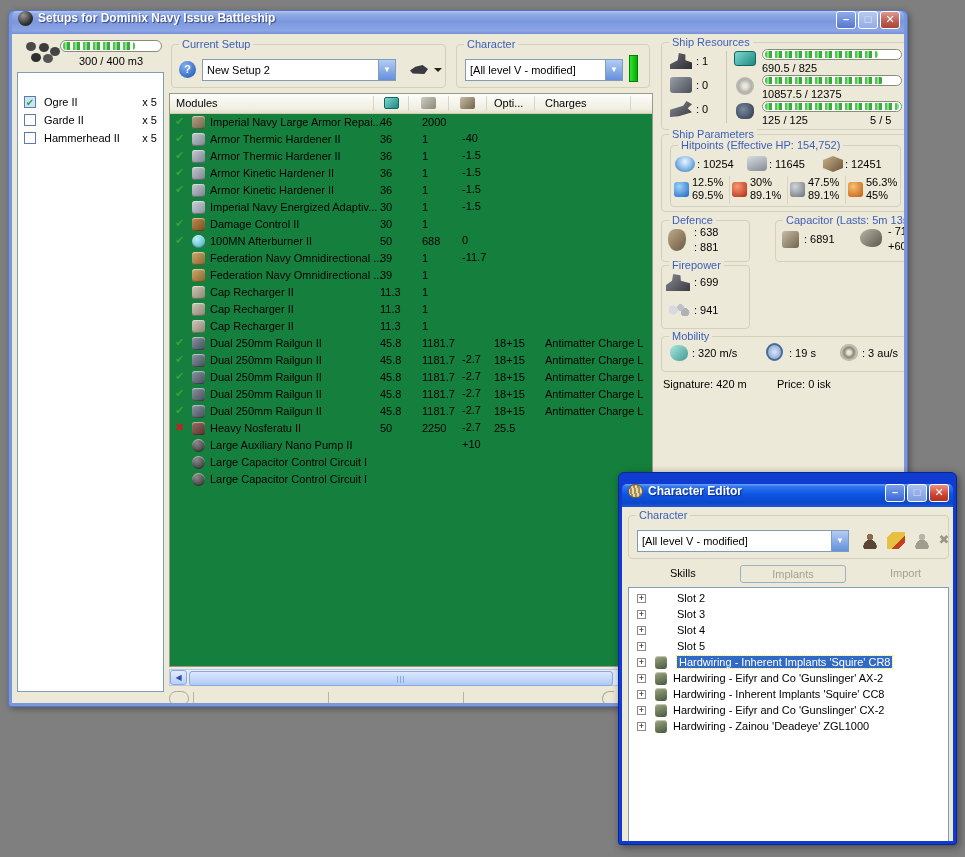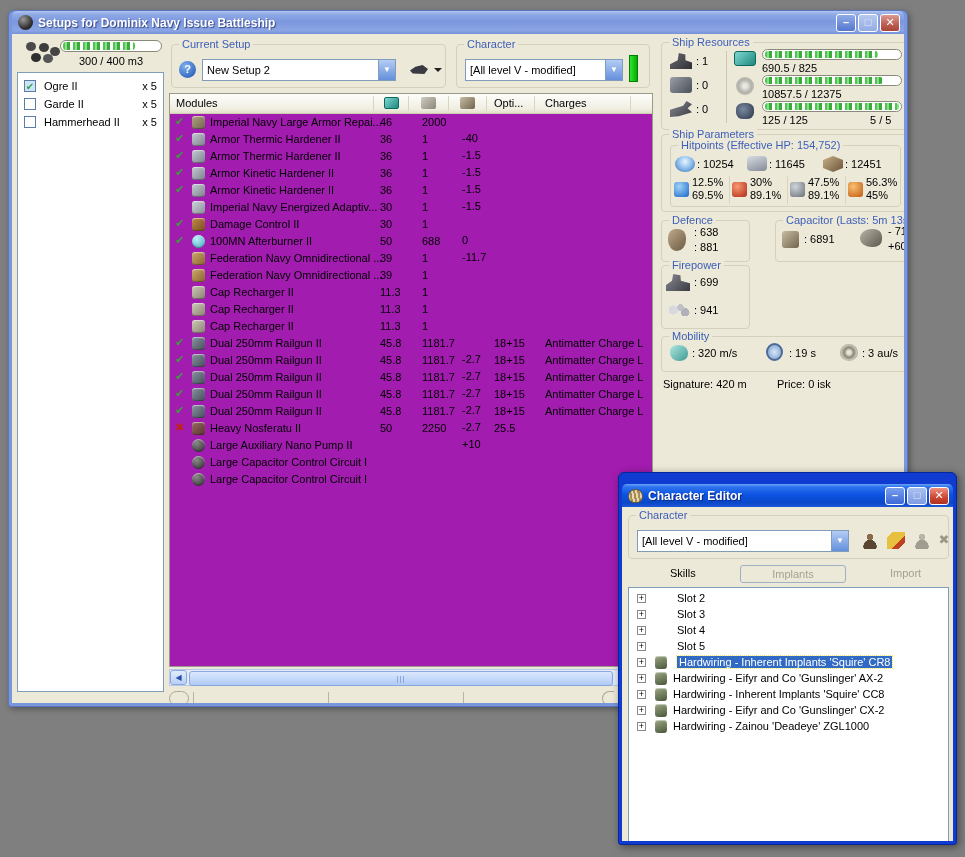--- a/index.html
+++ b/index.html
@@ -2,21 +2,21 @@
 <html><head>
 <meta charset="utf-8">
 <style>
   * { margin:0; padding:0; box-sizing:border-box; }
   html,body { width:965px; height:857px; }
   body { font-family:"Liberation Sans","DejaVu Sans",sans-serif; font-size:11px; color:#000; }
   #desktop { position:relative; width:965px; height:857px; background:#7f7f7f; overflow:hidden; }
 
   
   .win { position:absolute; display:flex; flex-direction:column; border-radius:6px 6px 3px 3px; }
-  .win .tbar { height:23px; display:flex; align-items:center; padding:0 4px 0 6px; border-radius:5px 5px 0 0; }
+  .win .tbar { height:23px; display:flex; align-items:flex-start; padding:0 4px 0 6px; border-radius:5px 5px 0 0; }
   .win .tbar .ttext { flex:1; color:#fff; font-size:12px; font-weight:bold; text-shadow:1px 1px 1px rgba(10,20,80,.65); white-space:nowrap; overflow:hidden; margin-left:5px; }
   .win .client { flex:1; position:relative; background:#ece9d8; overflow:hidden; }
   .tbtn { width:20px; height:18px; margin-left:2px; border:1px solid #fff; border-radius:3px; color:#fff; font-size:11px; line-height:15px; text-align:center; font-weight:bold; }
   #main-window { left:8px; top:10px; width:900px; height:697px; background:#7b97dc; padding:0 3px 3px; border:1px solid #5a76c0; box-shadow:2px 2px 6px rgba(0,0,0,.35); }
   #main-window .tbar { background:linear-gradient(180deg,#b2c5f0 0%,#90aae6 14%,#7b97de 45%,#8ba5e4 85%,#7590d8 100%); }
   #char-window { left:618px; top:472px; width:339px; height:373px; background:#0f3bd0; padding:11px 3px 3px; border:1px solid #06279a; box-shadow:2px 2px 8px rgba(0,0,0,.45); }
   #char-window .tbar { background:linear-gradient(180deg,#6aa4f8 0%,#2e74ee 12%,#0d54e4 45%,#0a48c8 82%,#2058d8 100%); }
   .b-min { background:linear-gradient(180deg,#7ba0ec,#3a68d8); }
   .b-max { background:linear-gradient(180deg,#a9c0f0,#7e9ce2); color:#dfe8fa; }
   .b-close { background:linear-gradient(180deg,#ee9080,#cc4631 60%,#b03020); }
@@ -34,40 +34,40 @@
   .combo .cbtn { width:17px; height:100%; background:linear-gradient(180deg,#b4ccf4,#6490dc); border-left:1px solid #7f9db9; color:#fff; font-size:8px; text-align:center; line-height:20px; }
   .bar { position:absolute; height:12px; border:1px solid #8a8a7a; border-radius:6px; background:#fff; padding:1px 2px; }
   .bar .fill { height:100%; border-radius:3px; background:repeating-linear-gradient(90deg,#52c452 0 2px,#8ae08a 2px 4px,#3aaa3a 4px 7px,transparent 7px 10px); }
   .ptxt { position:absolute; white-space:nowrap; }
   .ic { position:absolute; border-radius:3px; }
 
   
   #drone-cluster { position:absolute; left:14px; top:8px; width:10px; height:9px; border-radius:50%; background:#4a4a4a; box-shadow:13px 1px 0 #3c3c3c, 5px 11px 0 #2f2f2f, 17px 12px 0 #555, 24px 5px 0 #444; }
   #dronebay-bar { left:48px; top:6px; width:102px; }
   #dronebay-usage { left:48px; top:21px; width:102px; text-align:center; }
-  #drone-listbox { position:absolute; left:5px; top:38px; width:147px; height:620px; background:#fff; border:1px solid #7f9db9; padding-top:4px; }
+  #drone-listbox { position:absolute; left:5px; top:38px; width:147px; height:620px; background:#fff; border:1px solid #7f9db9; padding-top:20px; }
   .drow { height:18px; display:flex; align-items:center; padding:0 6px; }
   .cb { width:12px; height:12px; border:1px solid #5a7ca8; background:#fff; margin-right:8px; font-size:10px; line-height:11px; text-align:center; color:#2fa050; font-weight:bold; }
   .cb.on { background:#cde4f7; }
   .cb.on::before { content:"✔"; }
   .drow .dname { flex:1; }
 
   
   #gb-setup { left:159px; top:10px; width:275px; height:44px; }
   #help-icon { left:7px; top:16px; width:17px; height:17px; border-radius:50%; background:radial-gradient(circle at 35% 30%,#7fb0f0,#1a50b0); color:#fff; font-weight:bold; text-align:center; line-height:17px; font-size:11px; }
   #setup-combo { left:30px; top:14px; width:194px; }
   #ship-menu-btn { position:absolute; left:238px; top:16px; width:32px; height:18px; }
   #ship-menu-btn .ship { position:absolute; left:0; top:4px; width:18px; height:9px; background:#3a3a42; clip-path:polygon(0 60%,30% 20%,70% 0,100% 45%,80% 100%,15% 95%); }
   #ship-menu-btn .caret { position:absolute; right:0; top:7px; width:0; height:0; border:4px solid transparent; border-top-color:#222; }
   #gb-char { left:444px; top:10px; width:194px; height:44px; }
   #char-combo-main { left:8px; top:14px; width:158px; }
   #char-status-bar { position:absolute; left:172px; top:10px; width:9px; height:27px; background:linear-gradient(90deg,#35e035,#00b000); border:1px solid #008000; }
 
   
-  #modules-panel { position:absolute; left:157px; top:59px; width:484px; height:574px; background:#a21caf; border:1px solid #9a9a8a; }
+  #modules-panel { position:absolute; left:157px; top:59px; width:484px; height:574px; background:#15803d; border:1px solid #9a9a8a; }
   #mod-header { position:relative; height:20px; background:linear-gradient(180deg,#fdfdfb,#f0eee1 80%,#e2dfc8); border-bottom:1px solid #cfccb4; }
   #mod-header span.htxt { position:absolute; top:3px; color:#000; }
   .hsep { position:absolute; top:2px; width:1px; height:15px; background:#d8d5c0; }
   .hic { position:absolute; top:3px; width:15px; height:12px; border-radius:2px; }
   .mrow { position:relative; height:17px; }
   .mrow .st { position:absolute; left:5px; top:1px; width:12px; font-size:11px; font-weight:bold; }
   .mrow .st.ok { color:#3ba13b; }
   .mrow .st.ok::before { content:"✔"; }
   .mrow .st.err { color:#c02020; }
   .mrow .st.err::before { content:"✖"; }

